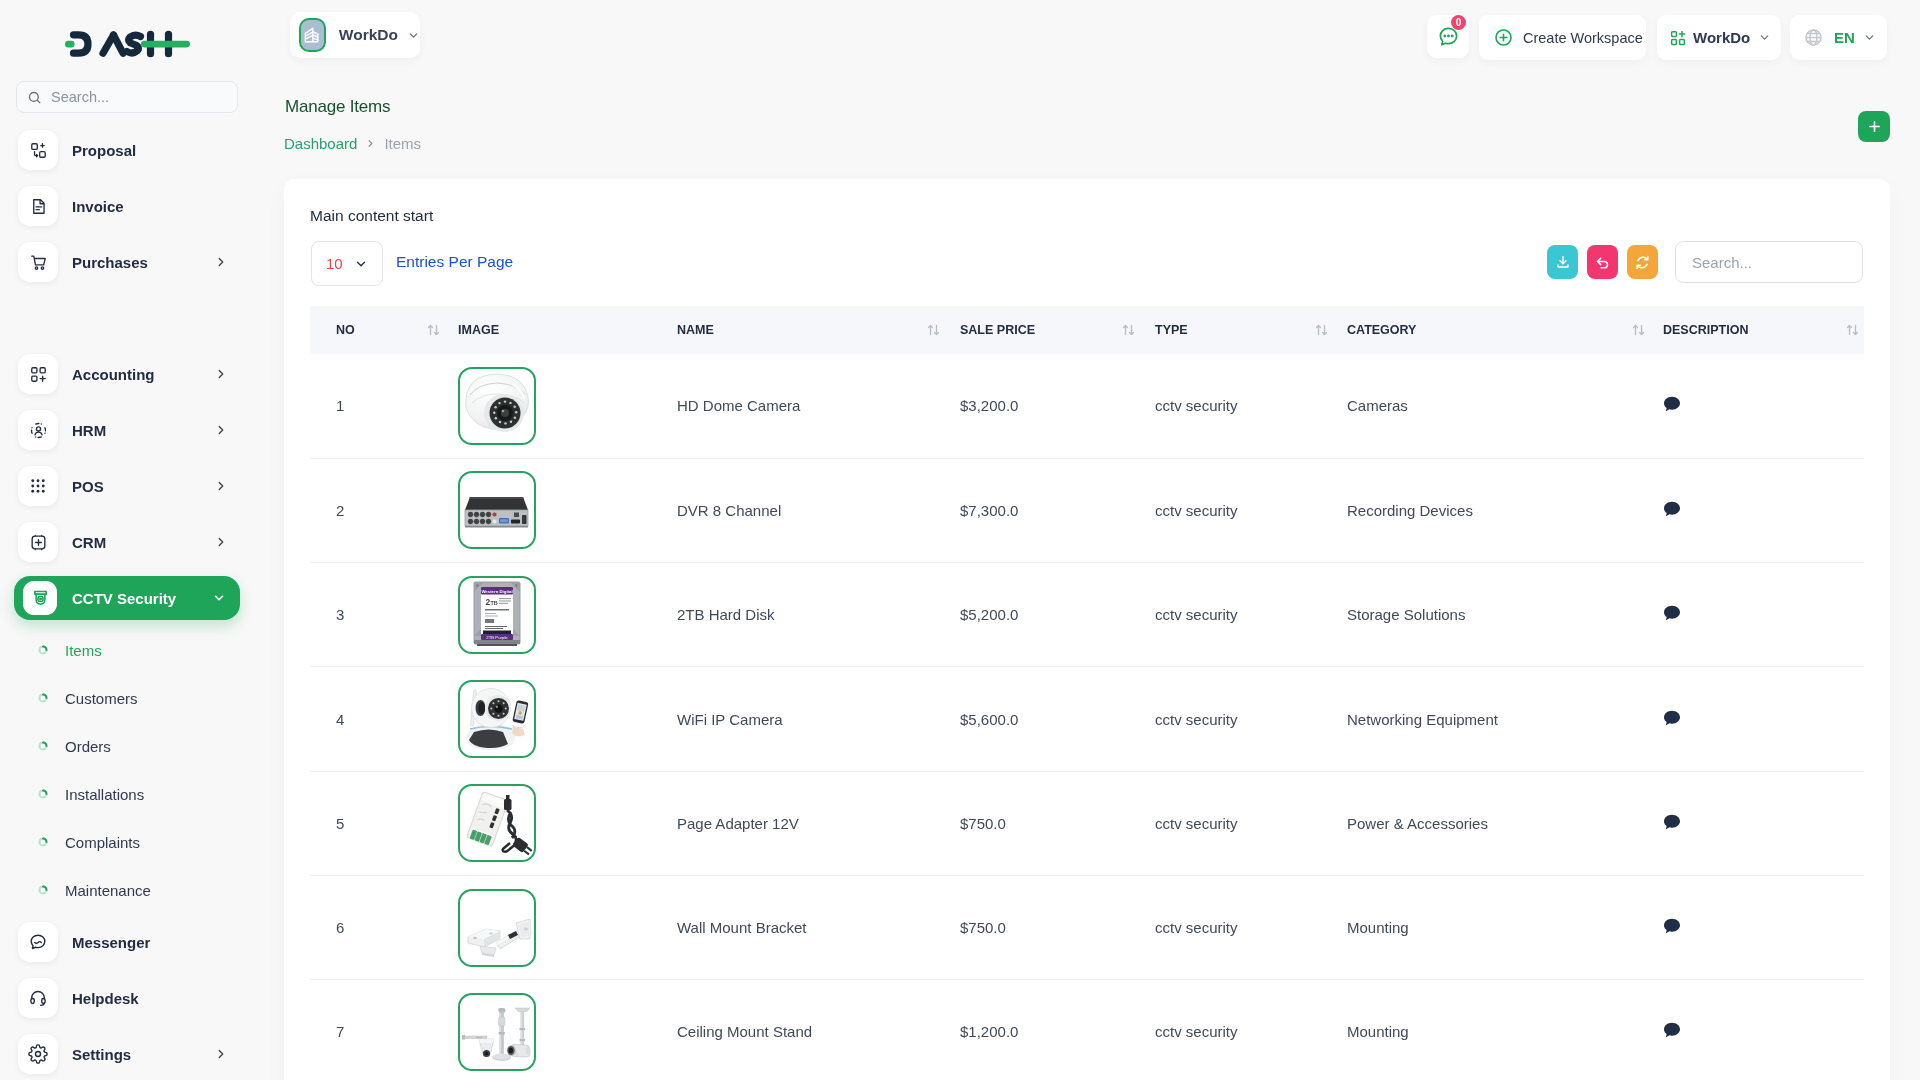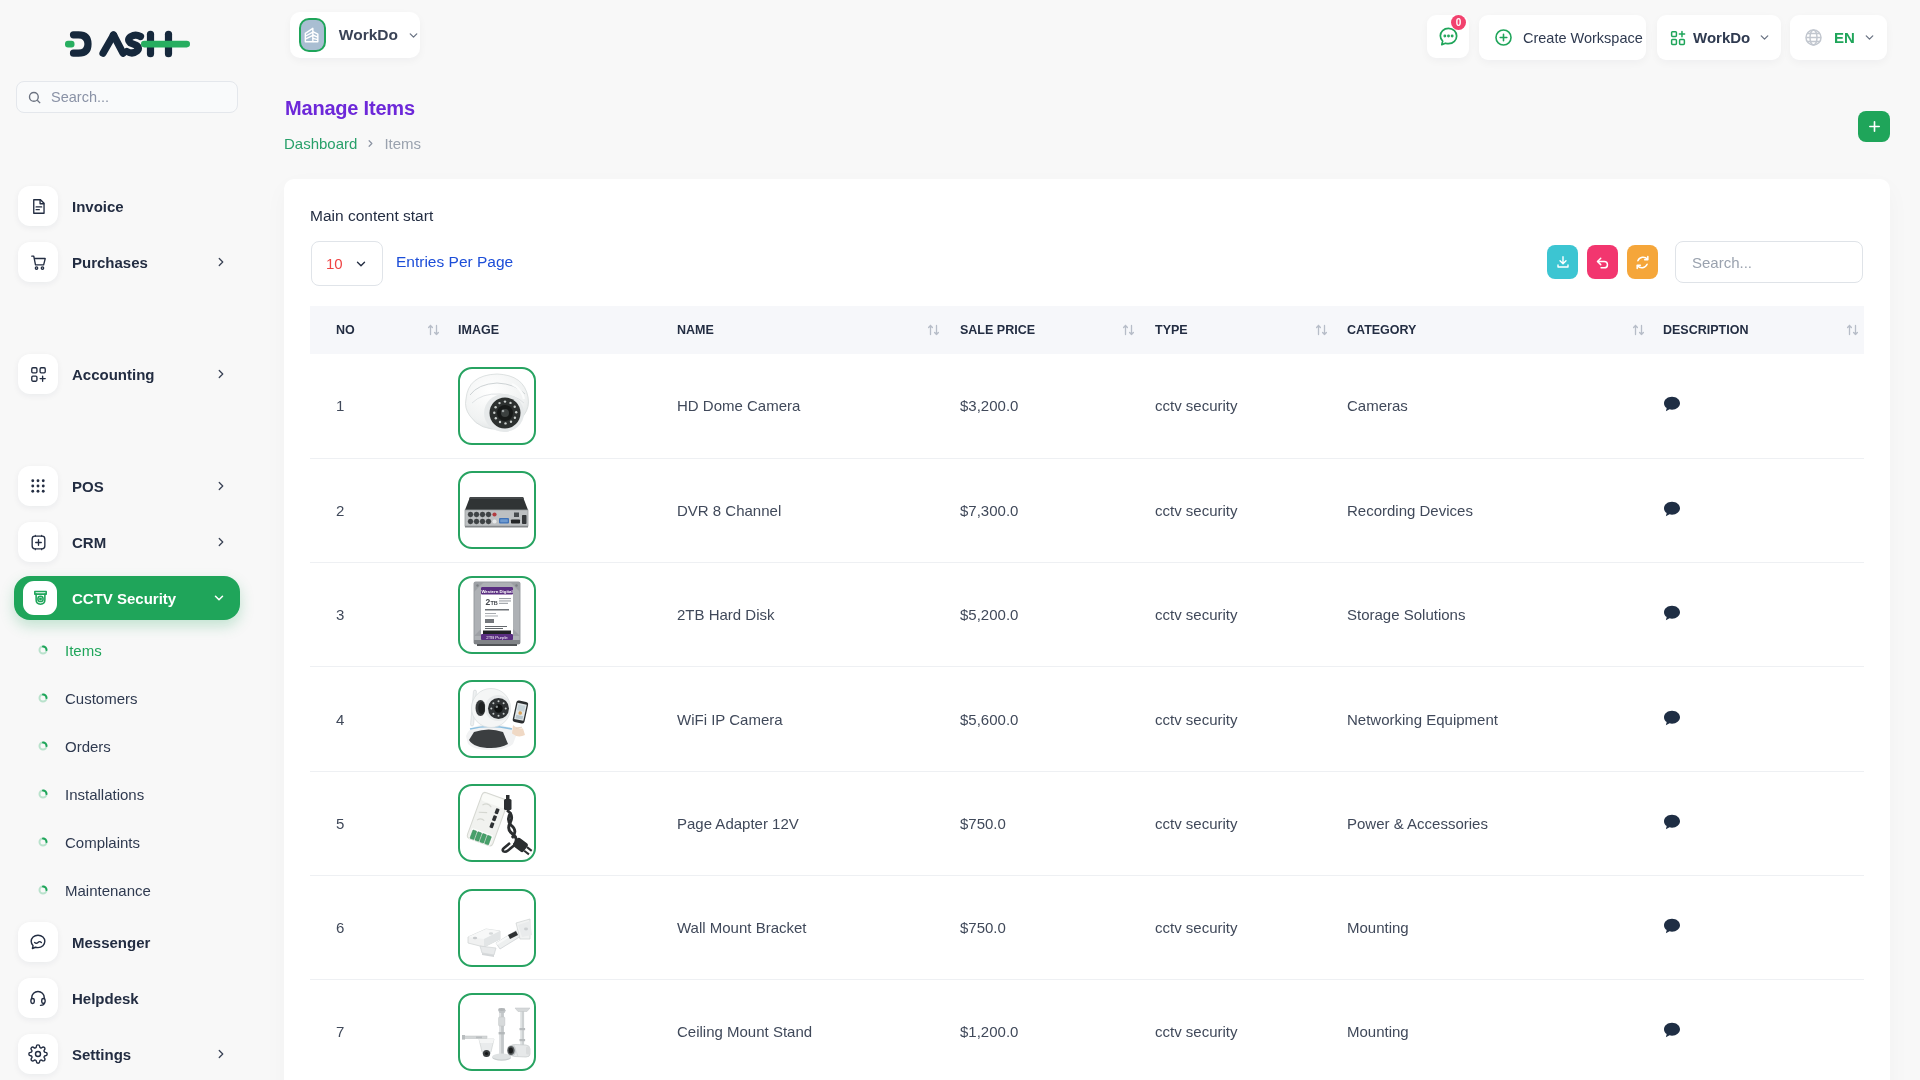--- a/index.html
+++ b/index.html
@@ -38,21 +38,21 @@
   .cwbtn { left:1479px; width:167px; height:45px; padding-left:14px; }
   .cwbtn .lb { margin-left:9px; font-size:14.5px; font-weight:500; color:#2f3a50; white-space:nowrap; }
   .wd2btn { left:1657px; width:124px; height:45px; padding-left:12px; }
   .wd2btn .lb { margin-left:6px; font-size:15px; font-weight:700; color:#2f3a50; }
   .wd2btn .chev { margin-left:8px; display:flex; }
   .langbtn { left:1790px; width:97px; height:45px; padding-left:13px; }
   .langbtn .lb { margin-left:10px; font-size:15px; font-weight:600; color:#1fa55a; }
   .langbtn .chev { margin-left:8px; display:flex; }
 
   
-  h1 { position:absolute; left:285px; top:97px; font-size:20px; font-weight:700; color:#6d28d9; letter-spacing:-0.2px; }
+  h1 { position:absolute; left:285px; top:97px; font-size:17px; font-weight:400; color:#14532d; letter-spacing:-0.2px; }
   .bc { position:absolute; left:284px; top:135px; font-size:15px; display:flex; align-items:center; }
   .bc a { color:#28a06a; text-decoration:none; }
   .bc .sep { margin:0 8px; display:flex; }
   .bc .cur { color:#9aa2ae; }
   .addbtn { position:absolute; left:1858px; top:111px; width:32px; height:31px; background:#1fa55a; border-radius:8px; display:flex; align-items:center; justify-content:center; }
 
   
   .card { position:absolute; left:284px; top:179px; width:1606px; height:921px; background:#fff; border-radius:10px; box-shadow:0 8px 24px rgba(20,30,60,.03); }
   .mcs { position:absolute; left:26px; top:28px; font-size:15.5px; color:#232d42; }
   .selbox { position:absolute; left:27px; top:62px; width:72px; height:45px; border:1px solid #e0e4e9; border-radius:8px; display:flex; align-items:center; background:#fff; }
@@ -98,20 +98,31 @@
   </div>
 
   <div class="sbsearch">
     <svg width="15" height="15" viewBox="0 0 24 24" fill="none" stroke="#6b7280" stroke-width="2.2">
         <circle cx="11" cy="11" r="7"></circle>
         <path d="M16.5 16.5 L21 21"></path>
       </svg>
     <span>Search...</span>
   </div>
 
+  <div class="mi" style="top:130px">
+      <div class="ic">
+        <svg width="19" height="19" viewBox="0 0 24 24" fill="none" stroke="#232d42" stroke-width="1.7" stroke-linecap="round" stroke-linejoin="round">
+          <rect x="3.5" y="3.5" width="7" height="7" rx="1.5"></rect>
+          <rect x="13.5" y="13.5" width="7" height="7" rx="1.5"></rect>
+          <path d="M17 3.5 V8 M14.8 5.8 H19.2"></path>
+          <path d="M7 13.5 V17 Q7 18.5 8.5 18.5 H11 M9.5 17 L11 18.5 L9.5 20"></path>
+        </svg>
+      </div>
+      <div class="lb">Proposal</div>
+    </div>
   <div class="mi" style="top:186px">
       <div class="ic">
         <svg width="19" height="19" viewBox="0 0 24 24" fill="none" stroke="#232d42" stroke-width="1.7" stroke-linecap="round" stroke-linejoin="round">
           <path d="M6 3.5 H14.5 L19 8 V20.5 H6 Z"></path>
           <path d="M14 3.8 V8.5 H18.6"></path>
           <path d="M9 12.5 H16 M9 16 H13"></path>
         </svg>
       </div>
       <div class="lb">Invoice</div>
     </div>
@@ -133,20 +144,35 @@
   <div class="mi" style="top:354px">
       <div class="ic">
         <svg width="19" height="19" viewBox="0 0 24 24" fill="none" stroke="#232d42" stroke-width="1.7" stroke-linecap="round" stroke-linejoin="round">
           <rect x="3.5" y="3.5" width="6.5" height="6.5" rx="1.4"></rect>
           <rect x="14" y="3.5" width="6.5" height="6.5" rx="1.4"></rect>
           <rect x="3.5" y="14" width="6.5" height="6.5" rx="1.4"></rect>
           <path d="M17.2 14 V20.5 M14 17.2 H20.5"></path>
         </svg>
       </div>
       <div class="lb">Accounting</div>
+      <div class="chev">
+        <svg width="14" height="14" viewBox="0 0 24 24" fill="none" stroke="#3a4356" stroke-width="2.2" stroke-linecap="round" stroke-linejoin="round">
+          <path d="M9 6 L15 12 L9 18"></path>
+        </svg>
+      </div>
+    </div>
+  <div class="mi" style="top:410px">
+      <div class="ic">
+        <svg width="19" height="19" viewBox="0 0 24 24" fill="none" stroke="#232d42" stroke-width="1.7" stroke-linecap="round" stroke-linejoin="round">
+          <circle cx="12" cy="10" r="2.6"></circle>
+          <path d="M7.5 17.5 Q8.5 14 12 14 Q15.5 14 16.5 17.5"></path>
+          <path d="M8.5 3.8 Q10 3.2 12 3.2 Q14 3.2 15.5 3.8 M20.2 8.5 Q20.8 10 20.8 12 Q20.8 14 20.2 15.5 M15.5 20.2 Q14 20.8 12 20.8 Q10 20.8 8.5 20.2 M3.8 15.5 Q3.2 14 3.2 12 Q3.2 10 3.8 8.5" stroke-dasharray="4 3"></path>
+        </svg>
+      </div>
+      <div class="lb">HRM</div>
       <div class="chev">
         <svg width="14" height="14" viewBox="0 0 24 24" fill="none" stroke="#3a4356" stroke-width="2.2" stroke-linecap="round" stroke-linejoin="round">
           <path d="M9 6 L15 12 L9 18"></path>
         </svg>
       </div>
     </div>
   <div class="mi" style="top:466px">
       <div class="ic">
         <svg width="18" height="18" viewBox="0 0 24 24" fill="#232d42">
           <circle cx="5" cy="5" r="1.9"></circle>

